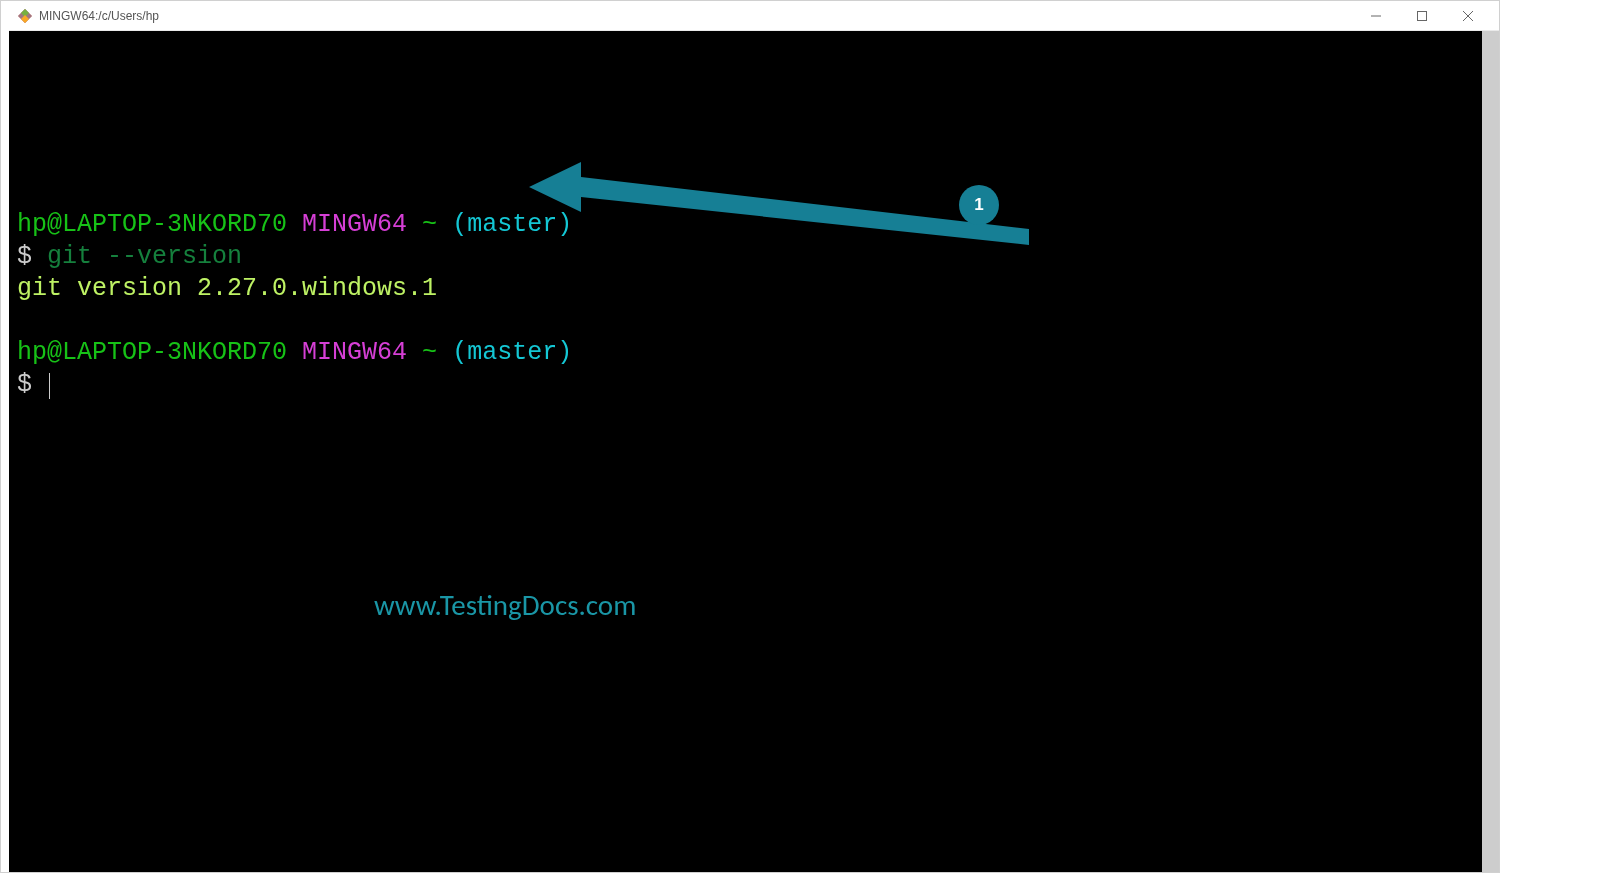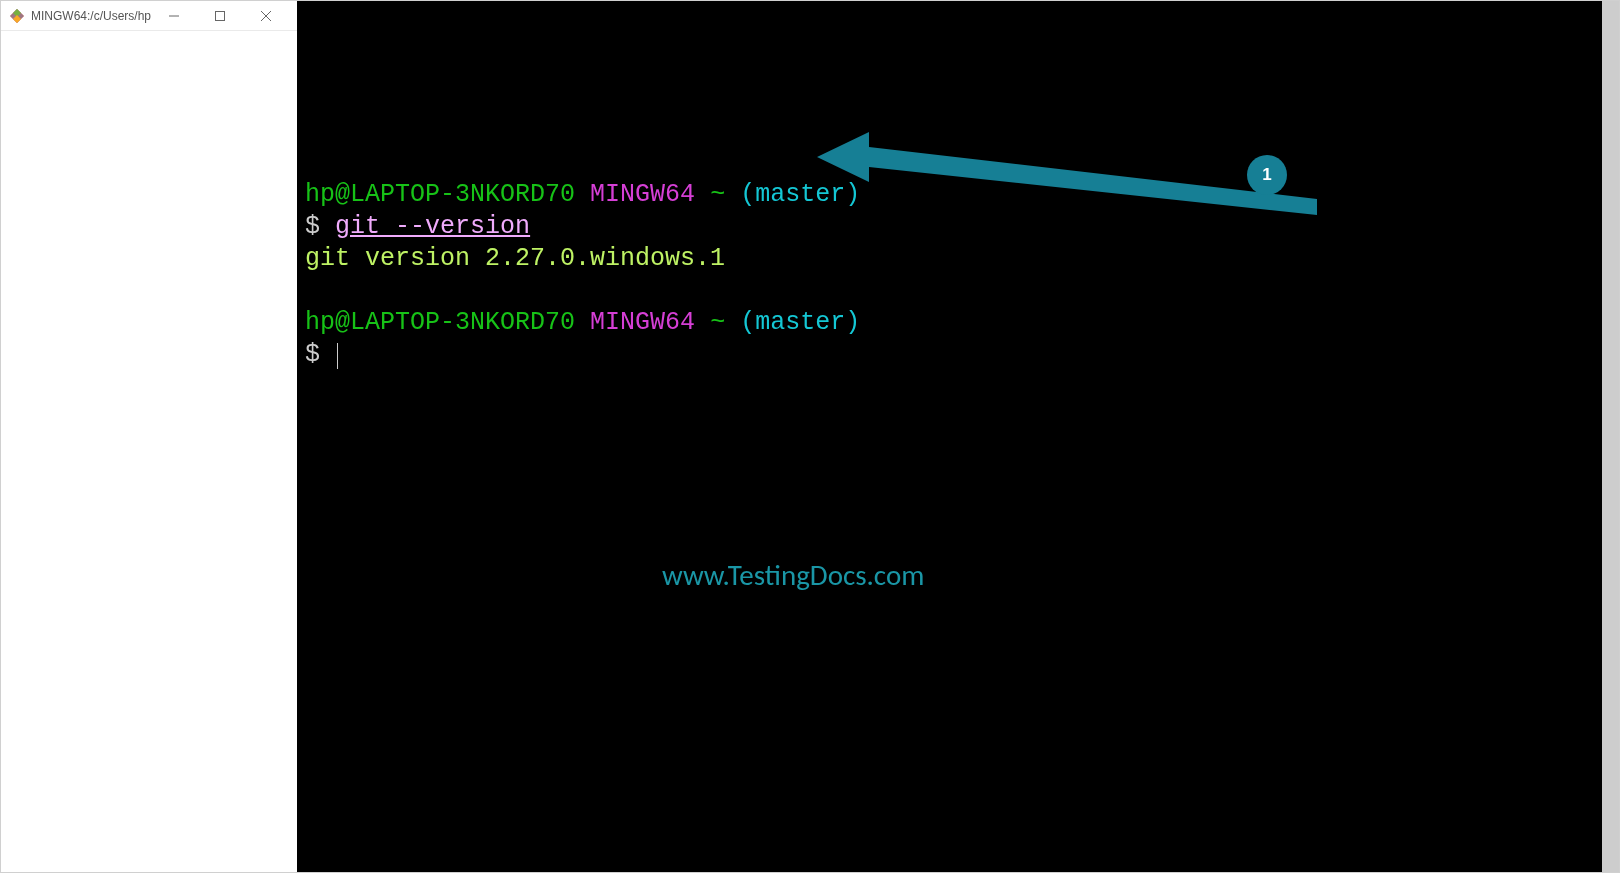--- a/index.html
+++ b/index.html
@@ -9,26 +9,27 @@
     }
     body {
       width: 1623px;
       height: 873px;
       background: #ffffff;
       font-family: "Segoe UI", Tahoma, sans-serif;
       overflow: hidden;
       position: relative;
     }
     .window {
-      width: 1620px;
+      width: 1500px;
       height: 873px;
       border: 1px solid #d0d0d0;
       display: flex;
-      flex-direction: row;
+      flex-direction: column;
       background: #ffffff;
+      padding-left: 8px;
     }
     .title-bar {
       height: 30px;
       display: flex;
       align-items: center;
       padding: 0 8px;
       background: #ffffff;
       color: #555;
       font-size: 12px;
       border-bottom: 1px solid #eaeaea;
@@ -95,21 +96,21 @@
       left: 0;
       right: 0;
       height: 100%;
       background: #cdcdcd;
     }
     .prompt-user { color: #17c217; }
     .prompt-env  { color: #d63fd6; }
     .prompt-tilde{ color: #17c217; }
     .prompt-branch{ color: #14c7d4; }
     .prompt-sigil{ color: #cccccc; }
-    .cmd-text    { color: #f0abfc; text-decoration: underline; }
+    .cmd-text    { color: #15803d; }
     .output-text { color: #bef264; }
     .cursor {
       display: inline-block;
       width: 1px;
       height: 26px;
       background: #cccccc;
       vertical-align: text-bottom;
       margin-left: 2px;
     }
     

